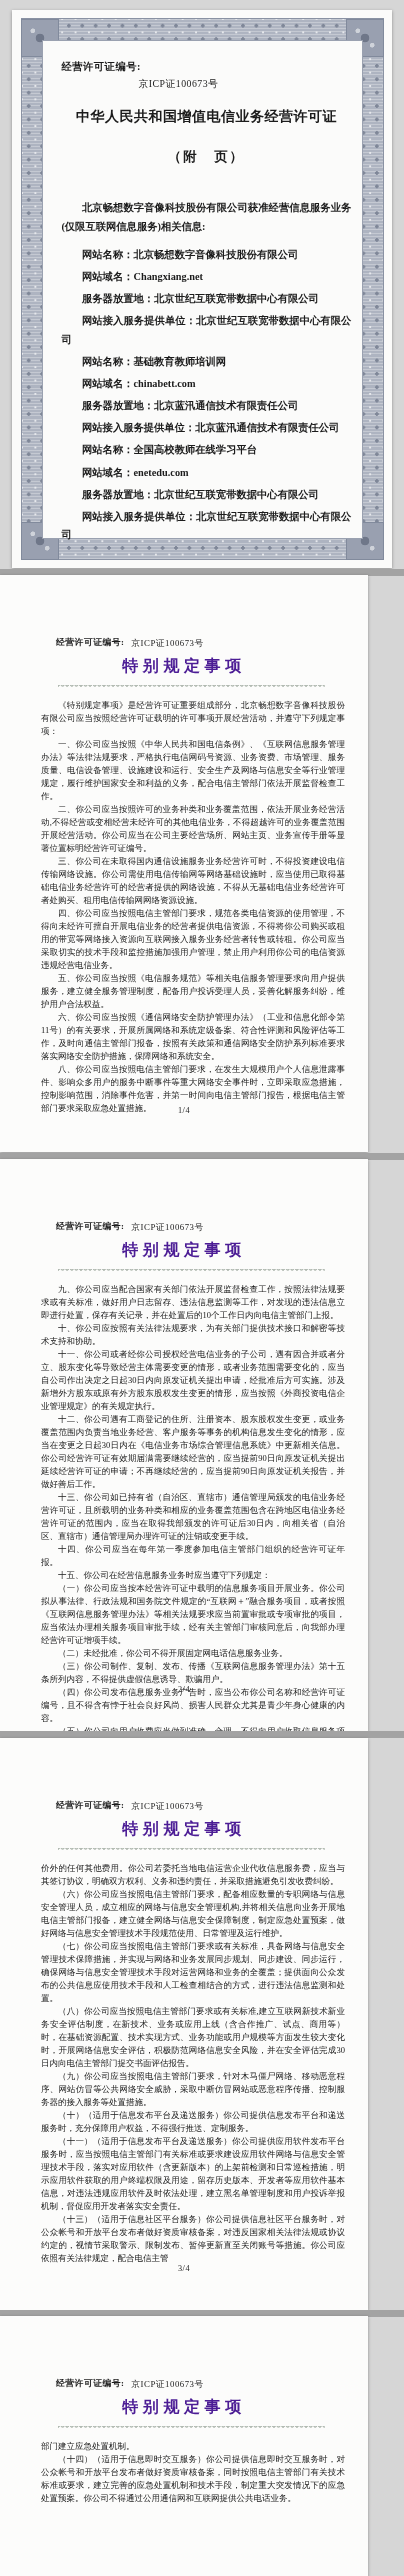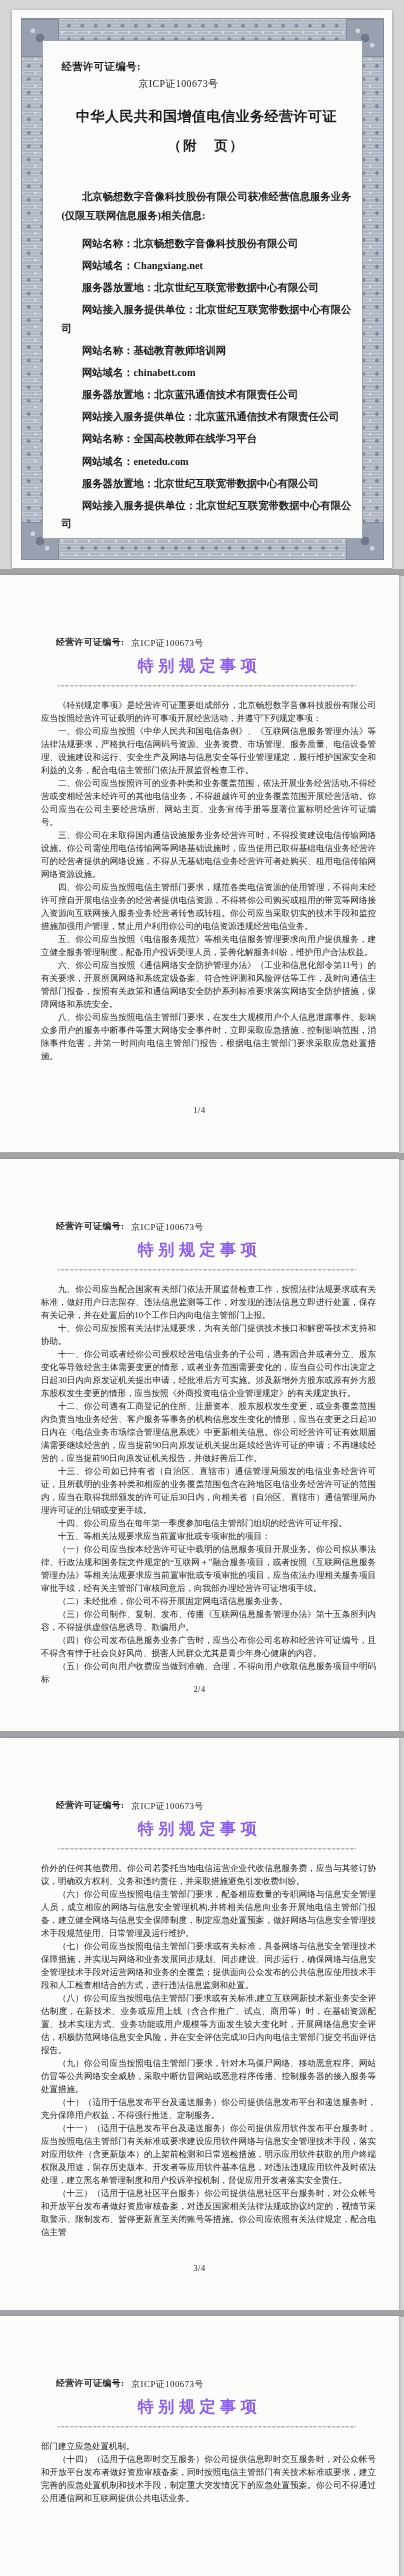--- a/index.html
+++ b/index.html
@@ -2,21 +2,21 @@
 <html style="font-size:8.2px"><head>
 <meta charset="utf-8">
 <style>
   html,body{margin:0;padding:0;}
   body{
     width:405px;height:2873px;position:relative;
     background:#d6d6d6;
     font-family:"Liberation Serif","DejaVu Serif",serif;
     color:#1c1c1c;
   }
-  .page{position:absolute;left:0;width:399px;background:#fcfcfb;box-shadow:0 1px 3.1px rgba(0,0,0,.35);}
+  .page{position:absolute;left:0;width:368px;background:#fcfcfb;box-shadow:0 1px 3.1px rgba(0,0,0,.35);}
   .gap{position:absolute;left:0;width:405px;background:#a3a3a3;}
 
   
   #cert{left:12.4px;width:380px;top:10.3px;height:558px;background:#fbfbfa;}
   .frame{
     position:absolute;inset:8.2px;
     background-color:#aeb4c1;
     background-image:
       radial-gradient(circle, #7f8798 1.5px, rgba(0,0,0,0) 1.8px),
       radial-gradient(circle, #e6e8ec 1px, rgba(0,0,0,0) 1.3px),
@@ -35,30 +35,30 @@
       #99a0b0;
     border:0.5px solid #818a9c;
   }
   .corner.tl{top:-0.5px;left:-0.5px;} .corner.tr{top:-0.5px;right:-0.5px;}
   .corner.bl{bottom:-0.5px;left:-0.5px;} .corner.br{bottom:-0.5px;right:-0.5px;}
 
   .cert-content{position:absolute;left:49px;right:41px;top:50px;bottom:36px;}
   .c-lic-label{font-size:10.3px;font-weight:bold;letter-spacing:0.5px;}
   .c-lic-no{font-size:9.8px;margin:4.1px 0 0 77px;letter-spacing:0.5px;}
   .c-title{margin-top:16.5px;text-align:center;font-size:14px;font-weight:bold;letter-spacing:0.5px;}
-  .c-subtitle{margin-top:11px;text-align:center;font-size:13.4px;font-weight:bold;letter-spacing:2.1px;}
+  .c-subtitle{margin-top:22px;text-align:center;font-size:13.4px;font-weight:bold;letter-spacing:2.1px;}
   .c-intro{margin-top:32px;font-size:10.3px;line-height:19px;text-indent:2em;font-weight:600;text-align:justify;}
   .entries{margin-top:7.2px;}
   .entry{font-size:10.3px;line-height:18.5px;text-indent:2em;margin:3.6px 0;font-weight:600;text-align:justify;}
 
   
   .sp-head{position:absolute;top:62px;left:56px;font-size:8.8px;white-space:nowrap;}
   .sp-head .lbl{font-weight:bold;letter-spacing:0.5px;}
   .sp-head .no{display:inline-block;margin-left:4.6px;transform:translateY(1px);letter-spacing:0.5px;}
-  .sp-title{position:absolute;top:81px;left:0;right:0;text-align:center;font-size:16px;font-weight:bold;letter-spacing:4.6px;color:#8b5cf6;}
+  .sp-title{position:absolute;top:81px;left:0;right:0;text-align:center;font-size:16px;font-weight:bold;letter-spacing:4.6px;color:#4c1d95;}
   .zigzag{
     position:absolute;top:110px;left:58px;right:43px;height:3.6px;
     background:
       linear-gradient(135deg, #a3ada3 25%, rgba(0,0,0,0) 25%) 0 0/4.6px 4.6px,
       linear-gradient(225deg, #a3ada3 25%, rgba(0,0,0,0) 25%) 0 0/4.6px 4.6px;
     opacity:.85;
   }
   .sp-body{position:absolute;top:124px;left:41px;right:23px;font-size:8.5px;line-height:13px;text-align:justify;color:#181818;overflow:hidden;}
   .para{margin:0;text-indent:2em;}
   .para.noindent{text-indent:0;}
@@ -129,21 +129,21 @@
   </div>
   <div class="sp-title">特别规定事项</div>
   <div class="zigzag"></div>
   <div class="sp-body">
     <p class="para">九、你公司应当配合国家有关部门依法开展监督检查工作，按照法律法规要求或有关标准，做好用户日志留存、违法信息监测等工作，对发现的违法信息立即进行处置，保存有关记录，并在处置后的10个工作日内向电信主管部门上报。</p>
     <p class="para">十、你公司应按照有关法律法规要求，为有关部门提供技术接口和解密等技术支持和协助。</p>
     <p class="para">十一、你公司或者经你公司授权经营电信业务的子公司，遇有因合并或者分立、股东变化等导致经营主体需要变更的情形，或者业务范围需要变化的，应当自公司作出决定之日起30日内向原发证机关提出申请，经批准后方可实施。涉及新增外方股东或原有外方股东股权发生变更的情形，应当按照《外商投资电信企业管理规定》的有关规定执行。</p>
     <p class="para">十二、你公司遇有工商登记的住所、注册资本、股东股权发生变更，或业务覆盖范围内负责当地业务经营、客户服务等事务的机构信息发生变化的情形，应当在变更之日起30日内在《电信业务市场综合管理信息系统》中更新相关信息。你公司经营许可证有效期届满需要继续经营的，应当提前90日向原发证机关提出延续经营许可证的申请；不再继续经营的，应当提前90日向原发证机关报告，并做好善后工作。</p>
     <p class="para">十三、你公司如已持有省（自治区、直辖市）通信管理局颁发的电信业务经营许可证，且所载明的业务种类和相应的业务覆盖范围包含在跨地区电信业务经营许可证的范围内，应当在取得我部颁发的许可证后30日内，向相关省（自治区、直辖市）通信管理局办理许可证的注销或变更手续。</p>
     <p class="para">十四、你公司应当在每年第一季度参加电信主管部门组织的经营许可证年报。</p>
-    <p class="para">十五、等相关法规要求应当前置审批或专项审批的项目：</p>
+    <p class="para">十五、你公司在经营信息服务业务时应当遵守下列规定：</p>
     <p class="para">（一）你公司应当按本经营许可证中载明的信息服务项目开展业务。你公司拟从事法律、行政法规和国务院文件规定的“互联网＋”融合服务项目，或者按照《互联网信息服务管理办法》等相关法规要求应当前置审批或专项审批的项目，应当依法办理相关服务项目审批手续，经有关主管部门审核同意后，向我部办理经营许可证增项手续。</p>
     <p class="para">（二）未经批准，你公司不得开展固定网电话信息服务业务。</p>
     <p class="para">（三）你公司制作、复制、发布、传播《互联网信息服务管理办法》第十五条所列内容，不得提供虚假信息诱导、欺骗用户。</p>
     <p class="para">（四）你公司发布信息服务业务广告时，应当公布你公司名称和经营许可证编号，且不得含有悖于社会良好风尚、损害人民群众尤其是青少年身心健康的内容。</p>
     <p class="para">（五）你公司向用户收费应当做到准确、合理，不得向用户收取信息服务项目中明码标</p>
   </div>
   <div class="sp-pagenum">2/4</div>
 </div>
 
 <div class="gap" style="top:1731px;height:6.7px;"></div>

